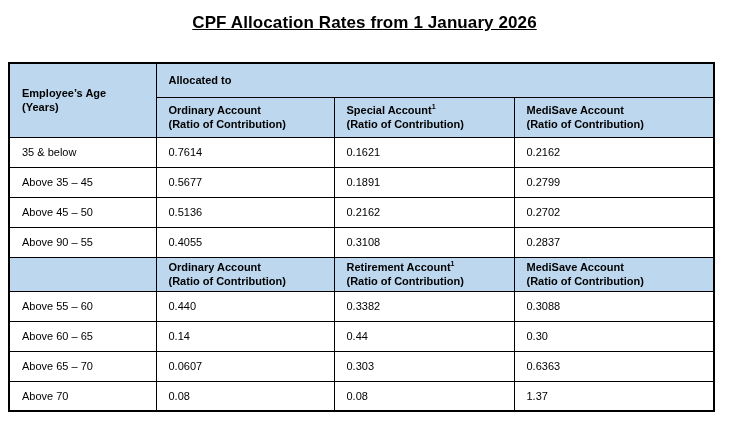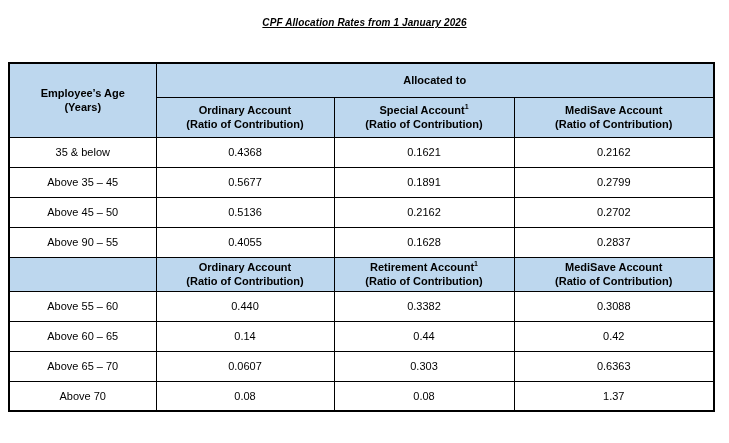--- a/index.html
+++ b/index.html
@@ -9,37 +9,36 @@
     font-family: "Liberation Sans", sans-serif;
     color: #000000;
     overflow: hidden;
   }
   .page { width: 729px; height: 443px; background: #ffffff; }
   .titles {
     padding-top: 14px;
     text-align: center;
   }
   .title-line {
-    font-size: 10px;
+    font-size: 17px;
     font-weight: bold;
     text-decoration: underline;
     line-height: 18px;
     letter-spacing: 0.1px;
-    font-style: italic;
   }
   table.cpf {
     border-collapse: collapse;
     table-layout: fixed;
     margin: 30px 0 0 8px;
     width: 705px;
     border: 2px solid #000000;
   }
   table.cpf td {
     border: 1px solid #000000;
-    text-align: center;
+    text-align: left;
     vertical-align: middle;
     font-size: 11px;
     padding: 0 12px;
   }
   td.hdr {
     background: #BDD7EE;
     font-weight: bold;
     line-height: 14px;
   }
   tr.hdr-top td { height: 34px; }
@@ -92,40 +91,40 @@
         <span>(Ratio of Contribution)</span>
       </td>
       <td class="hdr">
         <span>MediSave Account</span><sup></sup><br>
         <span>(Ratio of Contribution)</span>
       </td>
     </tr>
 
     <tr class="data-row">
       <td class="age-cell">35 &amp; below</td>
-      <td class="val-cell">0.4368</td>
+      <td class="val-cell">0.7614</td>
       <td class="val-cell">0.1621</td>
       <td class="val-cell">0.2162</td>
     </tr>
     <tr class="data-row">
       <td class="age-cell">Above 35 – 45</td>
       <td class="val-cell">0.5677</td>
       <td class="val-cell">0.1891</td>
       <td class="val-cell">0.2799</td>
     </tr>
     <tr class="data-row">
       <td class="age-cell">Above 45 – 50</td>
       <td class="val-cell">0.5136</td>
       <td class="val-cell">0.2162</td>
       <td class="val-cell">0.2702</td>
     </tr>
     <tr class="data-row">
       <td class="age-cell">Above 90 – 55</td>
       <td class="val-cell">0.4055</td>
-      <td class="val-cell">0.1628</td>
+      <td class="val-cell">0.3108</td>
       <td class="val-cell">0.2837</td>
     </tr>
 
     <tr class="section-hdr">
       <td class="hdr"></td>
       <td class="hdr">
         <span>Ordinary Account</span><sup></sup><br>
         <span>(Ratio of Contribution)</span>
       </td>
       <td class="hdr">
@@ -141,21 +140,21 @@
     <tr class="data-row">
       <td class="age-cell">Above 55 – 60</td>
       <td class="val-cell">0.440</td>
       <td class="val-cell">0.3382</td>
       <td class="val-cell">0.3088</td>
     </tr>
     <tr class="data-row">
       <td class="age-cell">Above 60 – 65</td>
       <td class="val-cell">0.14</td>
       <td class="val-cell">0.44</td>
-      <td class="val-cell">0.42</td>
+      <td class="val-cell">0.30</td>
     </tr>
     <tr class="data-row">
       <td class="age-cell">Above 65 – 70</td>
       <td class="val-cell">0.0607</td>
       <td class="val-cell">0.303</td>
       <td class="val-cell">0.6363</td>
     </tr>
     <tr class="data-row">
       <td class="age-cell">Above 70</td>
       <td class="val-cell">0.08</td>

